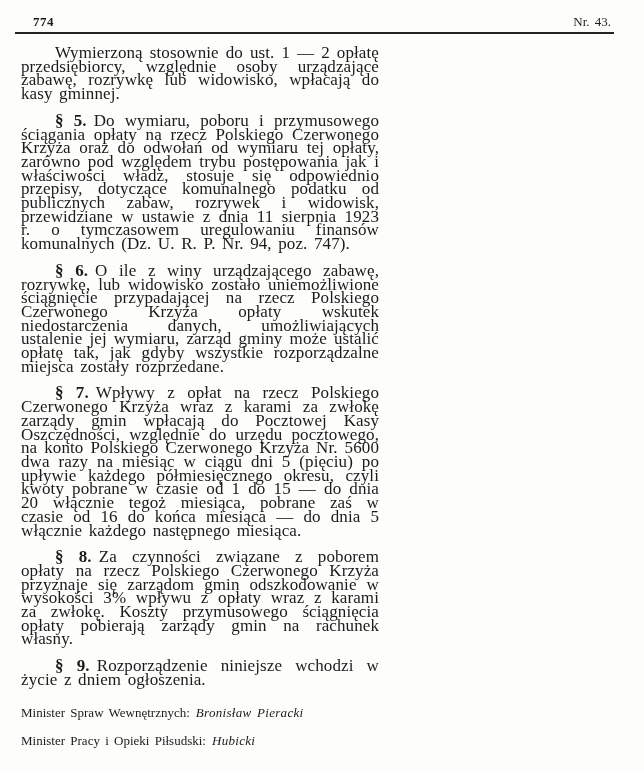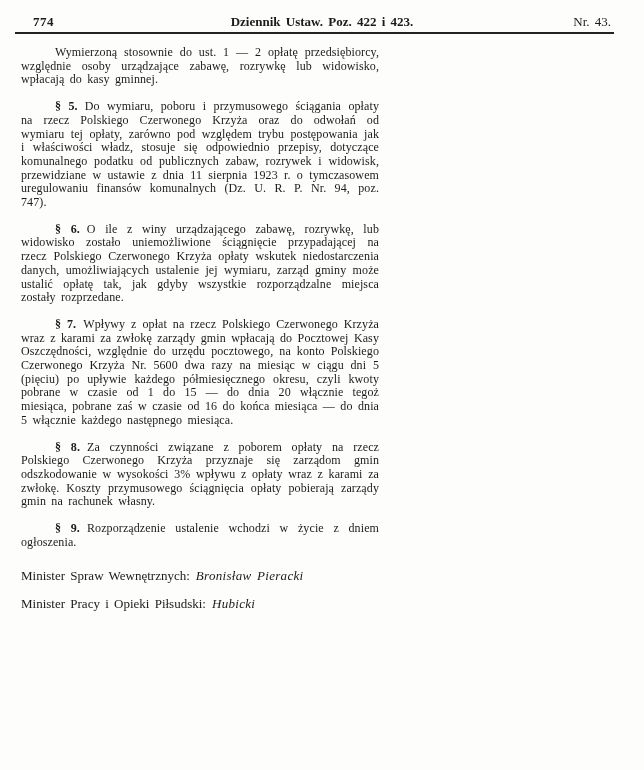--- a/index.html
+++ b/index.html
@@ -56,21 +56,21 @@
   }
   
   .doc-body {
     position: absolute;
     left: 21px;
     top: 46px;
     width: 358px;
   }
   .doc-body p.para {
     margin: 0 0 13px 0;
-    font-size: 12px;
+    font-size: 17px;
     line-height: 13.7px;
     text-align: justify;
     text-indent: 34px;
     word-spacing: 2.2px;
     letter-spacing: 0.1px;
   }
   .sec {
     font-weight: bold;
   }
   .sec:not(:empty) {
@@ -93,21 +93,20 @@
     letter-spacing: 0.3px;
   }
 </style>
 </head>
 <body>
 
 <div class="page">
 
   <div class="head">
     <span class="page-num">774</span>
-    <span class="head-title">Dziennik Ustaw. Poz. 422 i 423.</span>
     <span class="issue-num">Nr. 43.</span>
     <div class="rule"></div>
   </div>
 
   <div class="doc-body">
 
     <p class="para">
       <span class="sec"></span><span>Wymierzoną stosownie do ust. 1 — 2 opłatę przedsiębiorcy, względnie osoby urządzające zabawę, rozrywkę lub widowisko, wpłacają do kasy gminnej.</span>
     </p>
 
@@ -121,21 +120,21 @@
 
     <p class="para">
       <span class="sec">§ 7.</span><span>Wpływy z opłat na rzecz Polskiego Czerwonego Krzyża wraz z karami za zwłokę zarządy gmin wpłacają do Pocztowej Kasy Oszczędności, względnie do urzędu pocztowego, na konto Polskiego Czerwonego Krzyża Nr. 5600 dwa razy na miesiąc w ciągu dni 5 (pięciu) po upływie każdego półmiesięcznego okresu, czyli kwoty pobrane w czasie od 1 do 15 — do dnia 20 włącznie tegoż miesiąca, pobrane zaś w czasie od 16 do końca miesiąca — do dnia 5 włącznie każdego następnego miesiąca.</span>
     </p>
 
     <p class="para">
       <span class="sec">§ 8.</span><span>Za czynności związane z poborem opłaty na rzecz Polskiego Czerwonego Krzyża przyznaje się zarządom gmin odszkodowanie w wysokości 3% wpływu z opłaty wraz z karami za zwłokę. Koszty przymusowego ściągnięcia opłaty pobierają zarządy gmin na rachunek własny.</span>
     </p>
 
     <p class="para">
-      <span class="sec">§ 9.</span><span>Rozporządzenie ustalenie wchodzi w życie z dniem ogłoszenia.</span>
+      <span class="sec">§ 9.</span><span>Rozporządzenie niniejsze wchodzi w życie z dniem ogłoszenia.</span>
     </p>
 
     <div class="signatures">
       <p class="sig-line">
         <span class="sig-title">Minister Spraw Wewnętrznych:</span><span class="sig-name">Bronisław Pieracki</span>
       </p>
       <p class="sig-line">
         <span class="sig-title">Minister Pracy i Opieki Piłsudski:</span><span class="sig-name">Hubicki</span>
       </p>
     </div>

